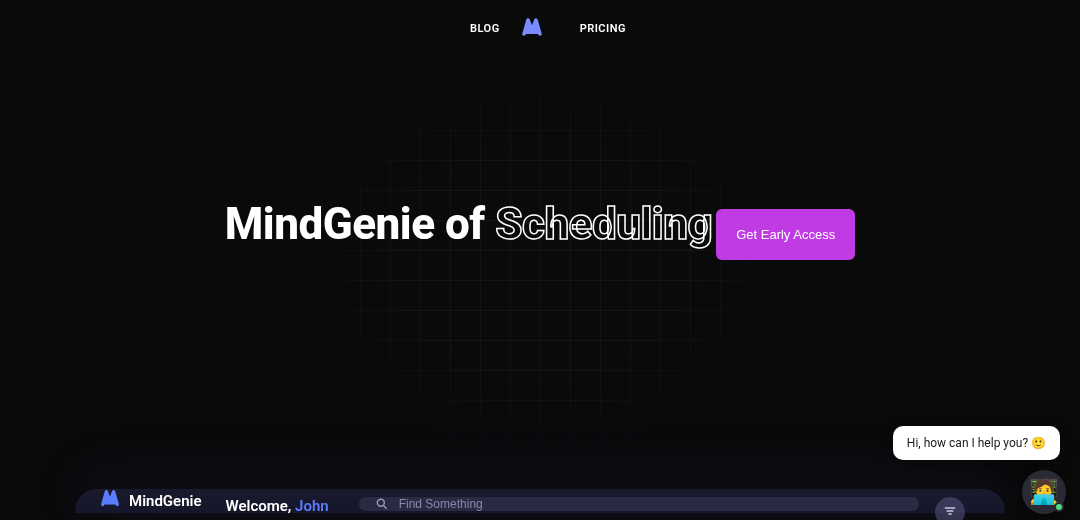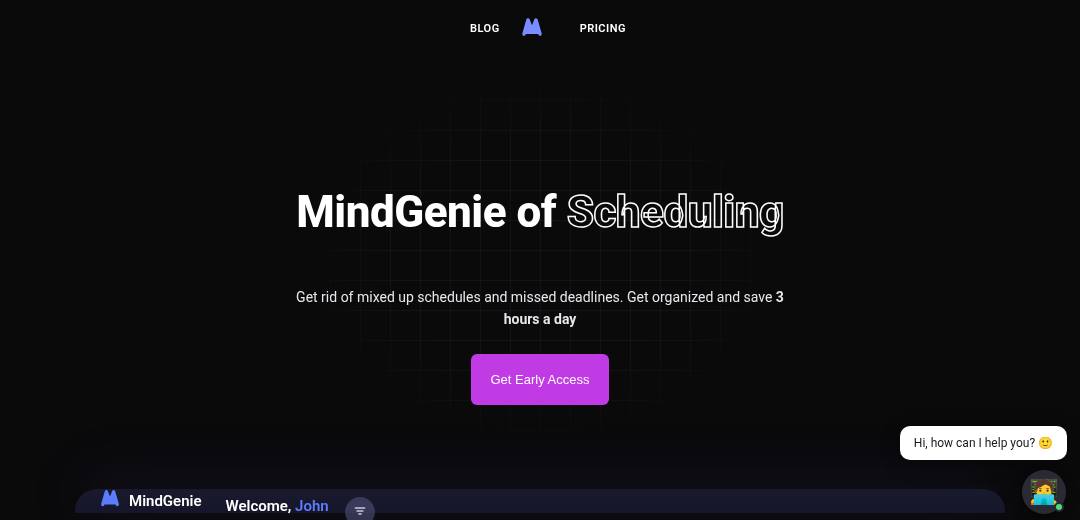--- a/index.html
+++ b/index.html
@@ -158,21 +158,21 @@
       display: flex;
       align-items: center;
       justify-content: center;
       cursor: pointer;
     }
     .filter-btn svg { width: 14px; height: 14px; }
     
     
     .chat-bubble {
       position: absolute;
-      right: 13px;
+      right: 20px;
       bottom: 60px;
       background: #ffffff;
       color: #1a1a1a;
       font-size: 12px;
       padding: 10px 14px;
       border-radius: 10px;
       box-shadow: 0 4px 20px rgba(0,0,0,0.3);
       display: flex;
       align-items: center;
       gap: 4px;
@@ -218,38 +218,44 @@
       <path d="M4 18 L8 4 L12 14 L16 4 L20 18" stroke="#7a8cff" stroke-width="3.5" stroke-linejoin="round" stroke-linecap="round" fill="#7a8cff"></path>
     </svg>
   </span>
   <a class="nav-link">PRICING</a>
 </nav>
 
 <section class="hero">
   <h1 class="headline">
     <span>MindGenie of </span><span class="outline">Scheduling</span>
   </h1>
-  <p class="subhead">
-    <span>Get rid of mixed up schedules and missed deadlines. Get organized and save </span><b>3 hours a day</b>
-  </p>
   <button class="cta">Get Early Access</button>
 </section>
 
 <div class="app-preview">
   <div class="app-logo">
     <span>
       <svg viewBox="0 0 24 24" fill="none">
         <path d="M4 18 L8 4 L12 14 L16 4 L20 18" stroke="#5b7cff" stroke-width="3.5" stroke-linejoin="round" stroke-linecap="round" fill="#5b7cff"></path>
       </svg>
     </span>
     <span>MindGenie</span>
   </div>
   <div class="welcome">
     <span>Welcome, </span><span class="name">John</span>
   </div>
+  <div class="search-box">
+    <span class="search-icon">
+      <svg viewBox="0 0 24 24" fill="none" stroke="#9999bb" stroke-width="2.5">
+        <circle cx="10" cy="10" r="6"></circle>
+        <line x1="15" y1="15" x2="20" y2="20"></line>
+      </svg>
+    </span>
+    <input type="text" placeholder="Find Something" style="">
+  </div>
   <div class="filter-btn">
     <span>
       <svg viewBox="0 0 24 24" fill="none" stroke="#c8c8dd" stroke-width="2.5" stroke-linecap="round">
         <line x1="4" y1="7" x2="20" y2="7"></line>
         <line x1="7" y1="12" x2="17" y2="12"></line>
         <line x1="10" y1="17" x2="14" y2="17"></line>
       </svg>
     </span>
   </div>
 </div>

